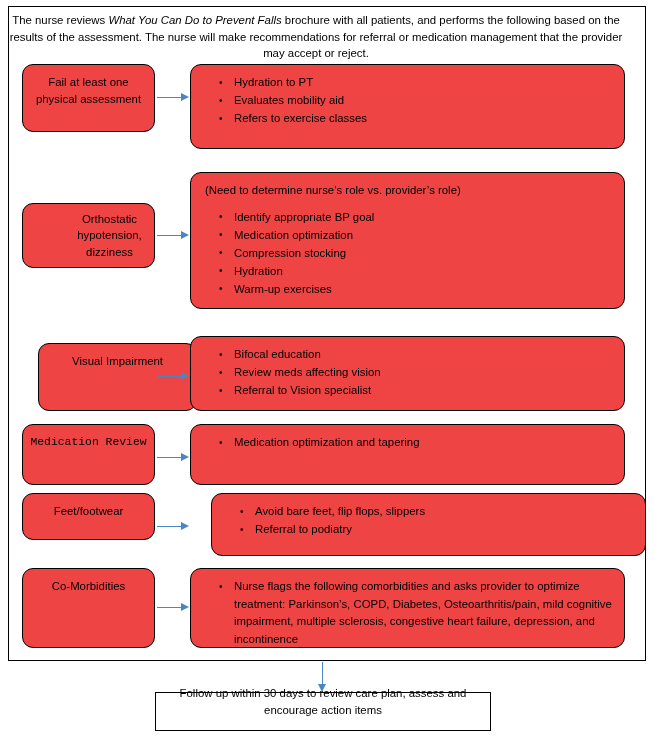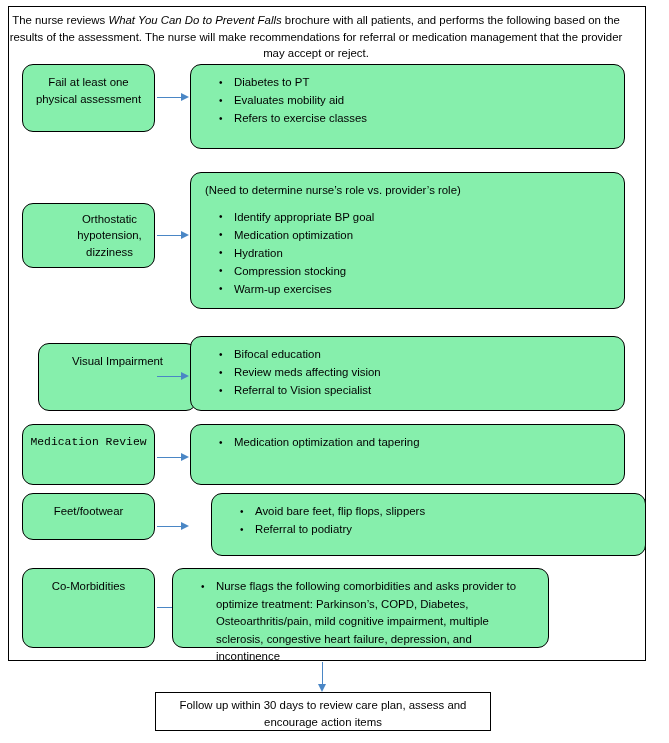--- a/index.html
+++ b/index.html
@@ -40,21 +40,21 @@
   #intro-text .em {
     font-style: italic;
   }
 
   
   .rbox {
     position: absolute;
     border: 1px solid #000000;
     border-radius: 11px;
     box-sizing: border-box;
-    background: #86efac;
+    background: #ef4444;
   }
   .left-box {
     font-size: 11.4px;
     line-height: 16.5px;
     text-align: center;
     padding-top: 9px;
     padding-left: 6px;
     padding-right: 6px;
   }
   .left-box.vcenter {
@@ -145,66 +145,66 @@
   
   #footer-box {
     position: absolute;
     left: 155px;
     top: 692px;
     width: 336px;
     height: 39px;
     border: 1px solid #000000;
     box-sizing: border-box;
     display: flex;
-    align-items: flex-start;
+    align-items: flex-end;
     justify-content: center;
     text-align: center;
     font-size: 11.4px;
     line-height: 16.5px;
-    padding: 4px 10px;
+    padding: 12px 10px;
   }
 </style>
 </head>
 <body>
 
 <div id="outer-frame"></div>
 
 <div id="intro-text">
   <span>The nurse reviews </span><span class="em">What You Can Do to Prevent Falls</span><span> brochure with all patients, and performs the following based on the results of the assessment. The nurse will make recommendations for referral or medication management that the provider may accept or reject.</span>
 </div>
 
 <div class="rbox left-box" style="left:22px; top:64px; width:133px; height:68px;">
   <span>Fail at least one physical assessment</span>
 </div>
 <div class="arrow-h" style="left:157px; top:93px; width:32px;">
   <div class="shaft"></div>
   <div class="head"></div>
 </div>
 <div class="rbox right-box" style="left:190px; top:64px; width:435px; height:85px;">
   <ul class="bullets">
-    <li>Diabetes to PT</li>
+    <li>Hydration to PT</li>
     <li>Evaluates mobility aid</li>
     <li>Refers to exercise classes</li>
   </ul>
 </div>
 
 <div class="rbox left-box vcenter" style="left:22px; top:203px; width:133px; height:65px;">
   <span>Orthostatic hypotension, dizziness</span>
 </div>
 <div class="arrow-h" style="left:157px; top:231px; width:32px;">
   <div class="shaft"></div>
   <div class="head"></div>
 </div>
 <div class="rbox right-box" style="left:190px; top:172px; width:435px; height:137px;">
   <p class="note-line">(Need to determine nurse’s role vs. provider’s role)</p>
   <ul class="bullets">
     <li>Identify appropriate BP goal</li>
     <li>Medication optimization</li>
+    <li>Compression stocking</li>
     <li>Hydration</li>
-    <li>Compression stocking</li>
     <li>Warm-up exercises</li>
   </ul>
 </div>
 
 <div class="rbox left-box" style="left:38px; top:343px; width:159px; height:68px;">
   <span>Visual Impairment</span>
 </div>
 <div class="arrow-h" style="left:157px; top:372px; width:32px;">
   <div class="shaft"></div>
   <div class="head"></div>
@@ -244,21 +244,21 @@
   </ul>
 </div>
 
 <div class="rbox left-box" style="left:22px; top:568px; width:133px; height:80px;">
   <span>Co-Morbidities</span>
 </div>
 <div class="arrow-h" style="left:157px; top:603px; width:32px;">
   <div class="shaft"></div>
   <div class="head"></div>
 </div>
-<div class="rbox right-box" style="left:172px; top:568px; width:377px; height:80px;">
+<div class="rbox right-box" style="left:190px; top:568px; width:435px; height:80px;">
   <ul class="bullets">
     <li>Nurse flags the following comorbidities and asks provider to optimize treatment: Parkinson’s, COPD, Diabetes, Osteoarthritis/pain, mild cognitive impairment, multiple sclerosis, congestive heart failure, depression, and incontinence</li>
   </ul>
 </div>
 
 <div id="arrow-down" style="left:318px; top:662px; height:30px;">
   <div class="shaft-v"></div>
   <div class="head-v"></div>
 </div>
 

